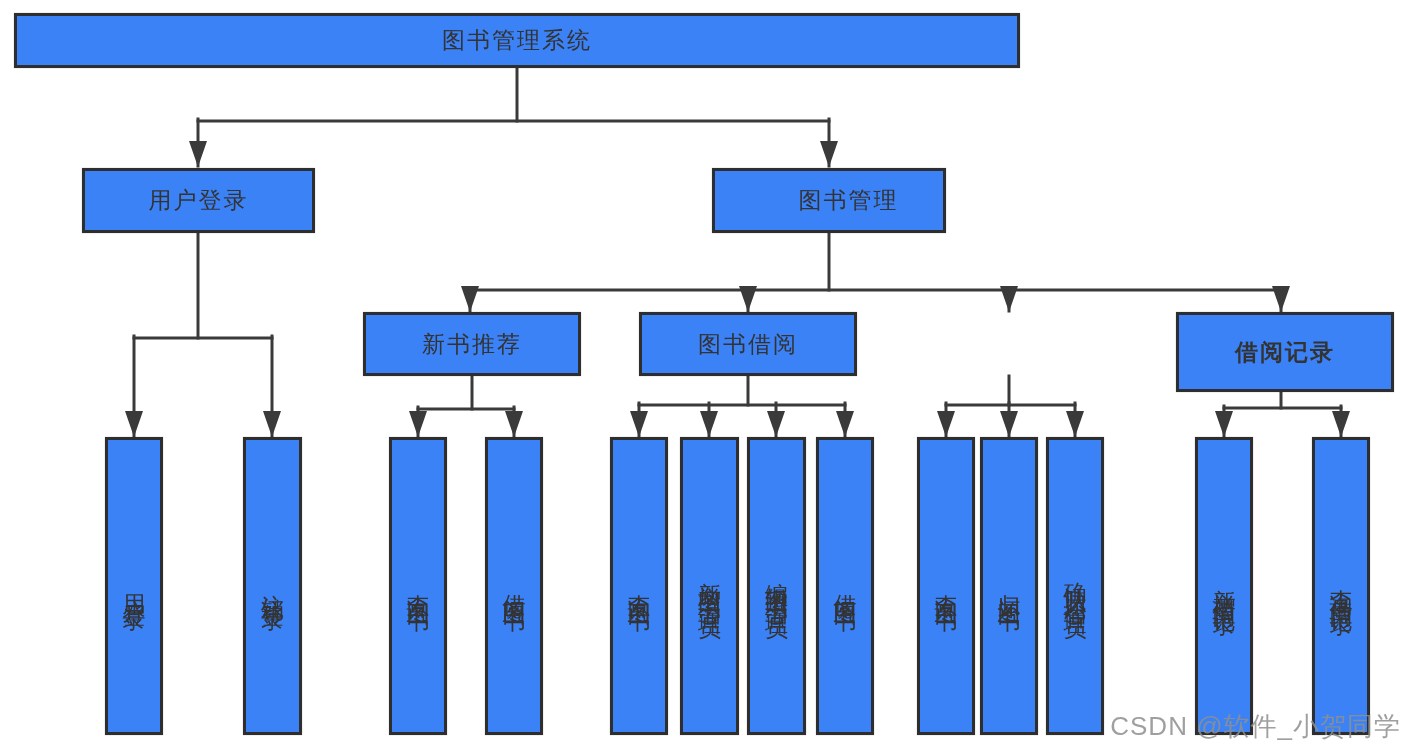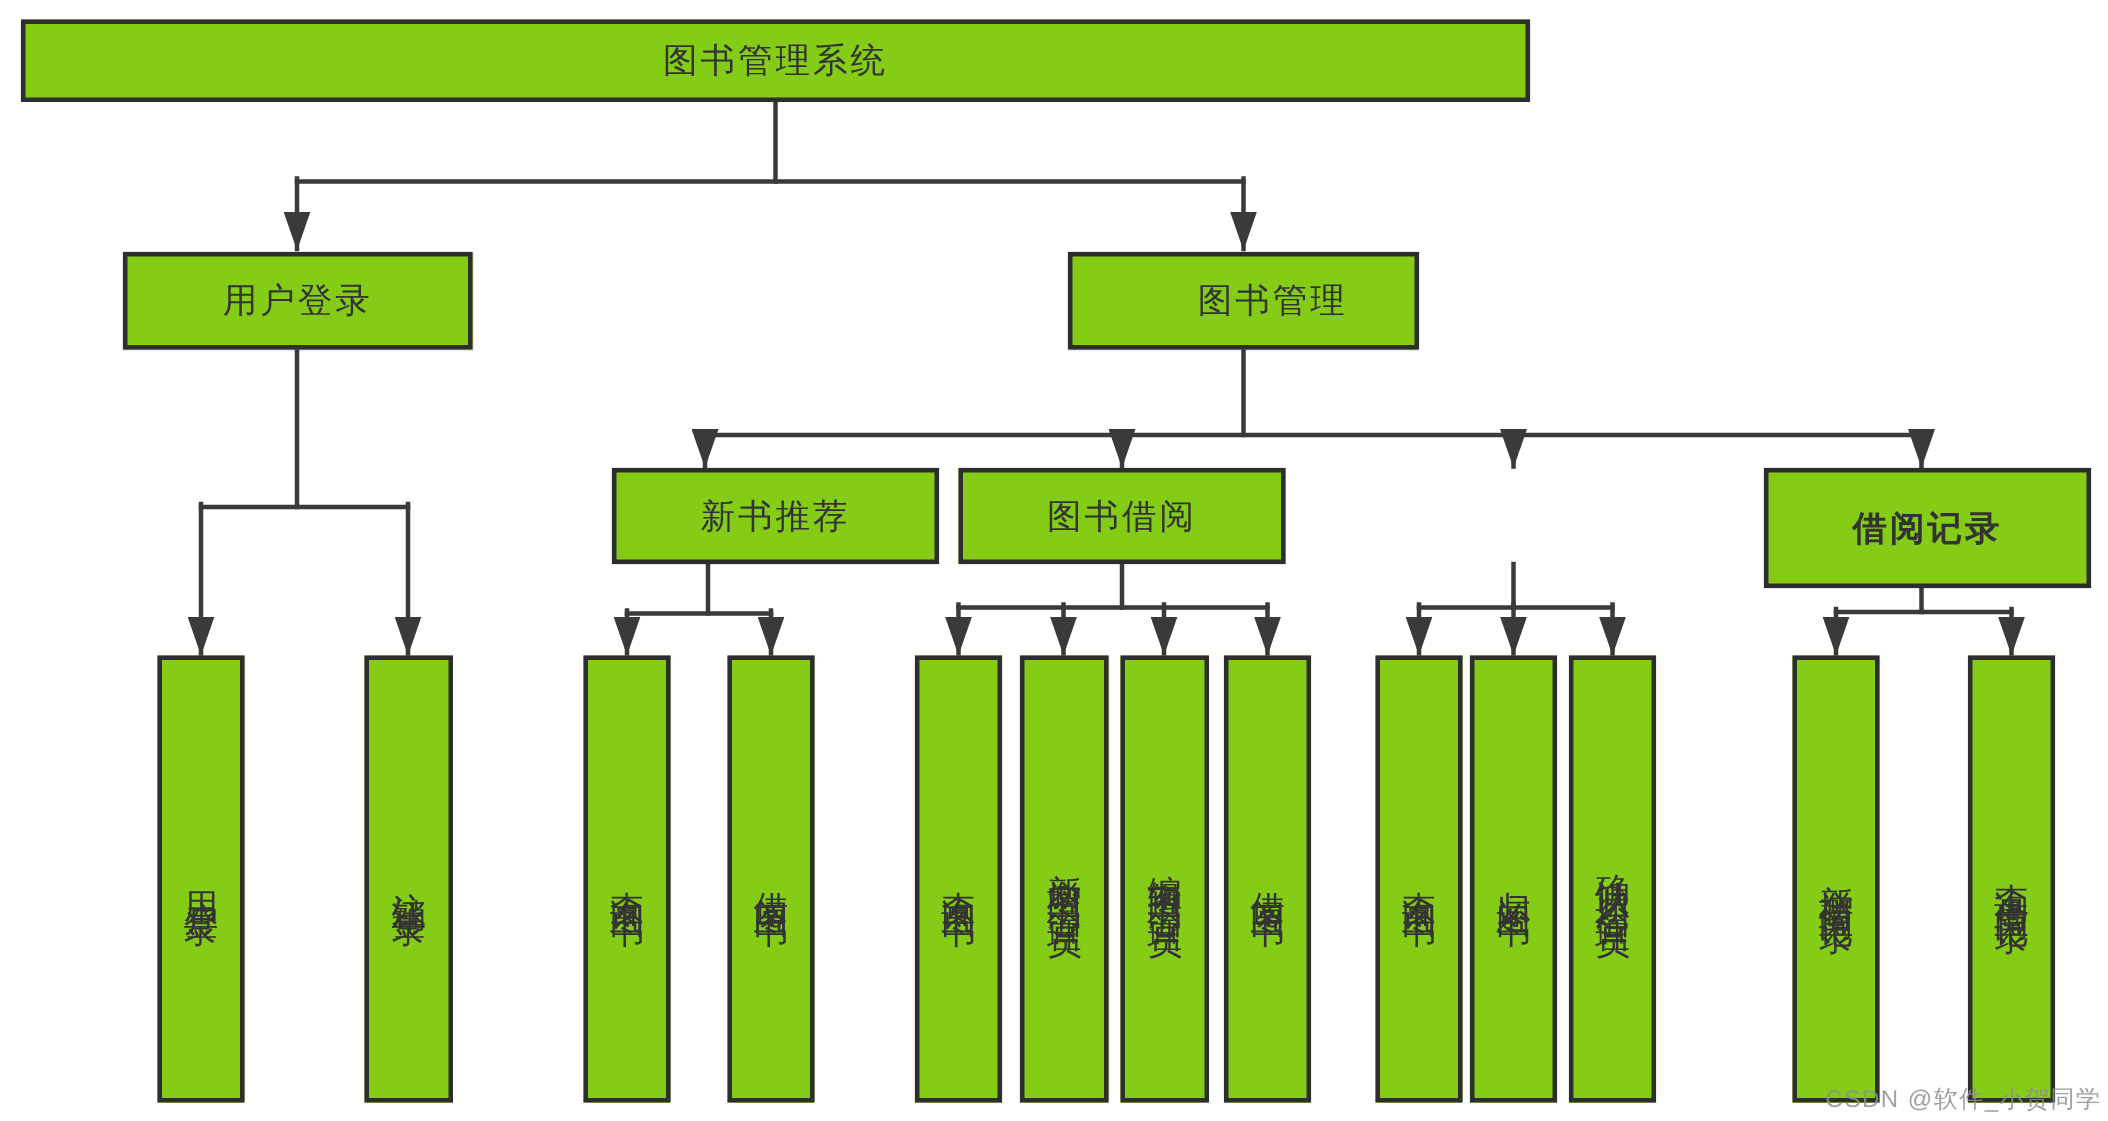--- a/index.html
+++ b/index.html
@@ -7,37 +7,37 @@
     --watermark:#8f8f8f; --background:#ffffff;
   }
   *{box-sizing:border-box;}
   html,body{margin:0;padding:0;background:var(--background);}
   #canvas{
     position:relative;width:1405px;height:747px;background:var(--background);
     font-family:"Liberation Sans","DejaVu Sans",sans-serif;overflow:hidden;
   }
   #wires{position:absolute;left:0;top:0;width:1405px;height:747px;color:var(--line);}
   .node{
-    position:absolute;border:3px solid var(--border);background:#84cc16;
+    position:absolute;border:3px solid var(--border);background:#3b82f6;
     display:flex;align-items:center;justify-content:center;
     color:var(--text);box-shadow:0 0 1px rgba(0,0,0,.35);
   }
   .h{font-size:23px;letter-spacing:2px;white-space:nowrap;}
   .v{
     writing-mode:vertical-rl;font-size:23px;letter-spacing:5px;line-height:1;
   }
   .watermark{
-    position:absolute;right:4px;bottom:3px;font-size:16px;
+    position:absolute;right:4px;bottom:3px;font-size:26px;
     color:var(--watermark);opacity:.85;letter-spacing:1px;z-index:5;white-space:nowrap;
   }
   
   #n-root{left:14px;top:13px;width:1006px;height:55px;}
   #n-l2-0{left:82px;top:168px;width:233px;height:65px;}
   #n-l2-1{left:712px;top:168px;width:234px;height:65px;padding-left:39px;}
-  #n-l3-0{left:363px;top:312px;width:218px;height:64px;margin-left:45px;}
+  #n-l3-0{left:363px;top:312px;width:218px;height:64px;}
   #n-l3-1{left:639px;top:312px;width:218px;height:64px;}
   #n-l3-2{left:900px;top:312px;width:218px;height:64px;}
   #n-l3-3{left:1176px;top:312px;width:218px;height:80px;font-weight:bold;}
   .leaf{top:437px;height:298px;width:58px;}
   #n-lf-0{left:105px;}  #n-lf-1{left:243px;width:59px;}
   #n-lf-2{left:389px;}  #n-lf-3{left:485px;}
   #n-lf-4{left:610px;}  #n-lf-5{left:680px;width:59px;}
   #n-lf-6{left:747px;width:59px;}  #n-lf-7{left:816px;}
   #n-lf-8{left:917px;}  #n-lf-9{left:980px;}
   #n-lf-10{left:1046px;}

